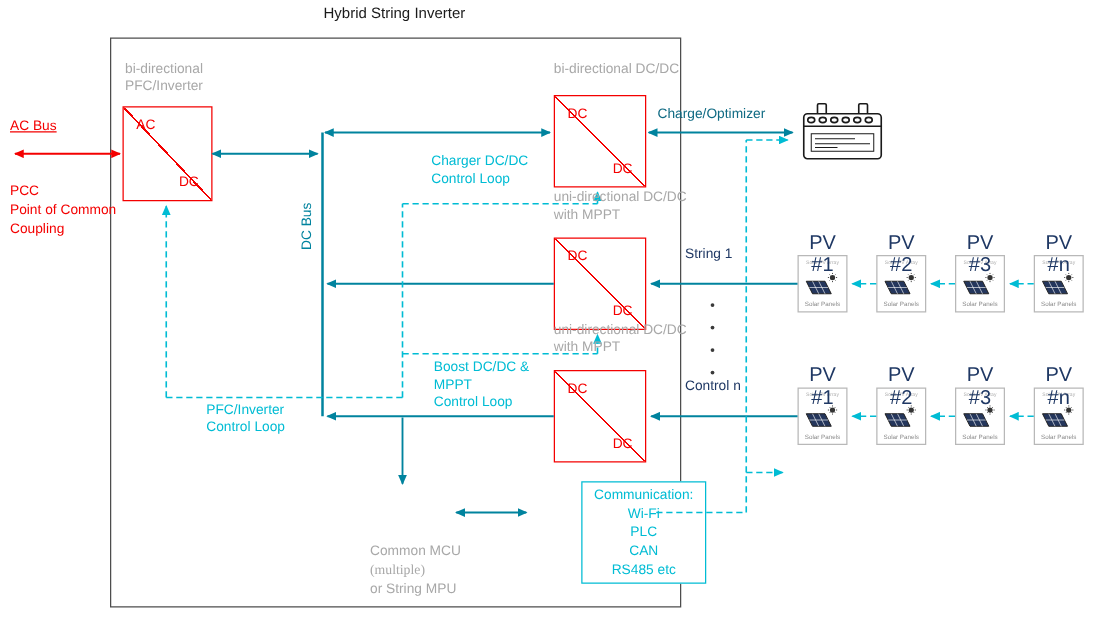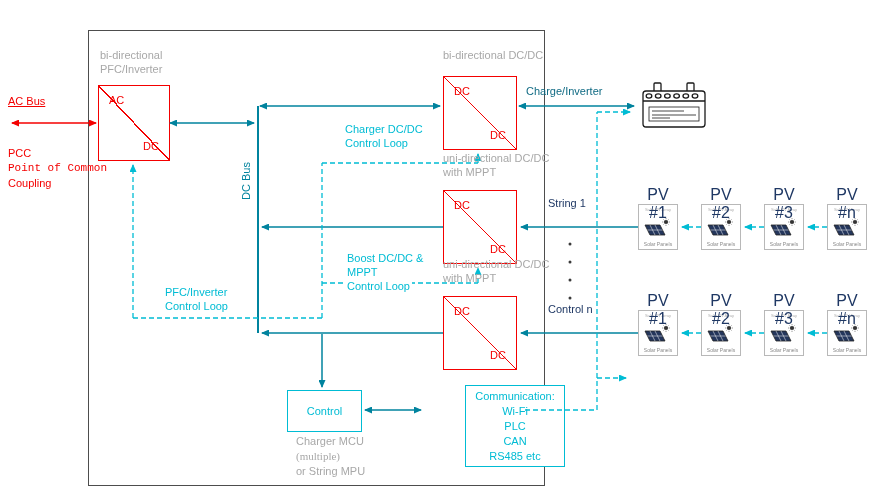--- a/index.html
+++ b/index.html
@@ -7,21 +7,21 @@
          font-family:"Liberation Sans",sans-serif;overflow:hidden;}
   .lbl{position:absolute;font-size:11px;line-height:13px;white-space:nowrap;}
   .gray{color:var(--gray);}
   .red{color:var(--red);}
   .cyan{color:var(--cyan);}
   .navy{color:var(--navy);}
   .teal{color:var(--teal);}
   .charge{color:var(--charge);}
   .ink{color:var(--ink);}
   .ctr{text-align:center;}
-  .wbg{background:#fff;padding:0 2px;}
+  .wbg{background:#fff;padding:0 2px;margin-top:36px;}
   .rot{transform:rotate(-90deg);transform-origin:0 0;}
   .outer{position:absolute;border:1px solid #4d4d4d;background:transparent;}
   .conv{position:absolute;border:1.4px solid var(--red);background:#fff;box-sizing:border-box;
         background-image:linear-gradient(to top right,
           transparent calc(50% - 0.7px),
           var(--red) calc(50% - 0.7px),
           var(--red) calc(50% + 0.7px),
           transparent calc(50% + 0.7px));}
   .conv span{position:absolute;font-size:11px;color:var(--red);}
   .conv .tl{top:8px;left:10px;}
@@ -67,23 +67,20 @@
   <div class="conv" style="left:443px;top:190px;width:74px;height:74px;">
     <span class="tl">DC</span>
     <span class="br">DC</span>
   </div>
 
   <div class="conv" style="left:443px;top:296px;width:74px;height:74px;">
     <span class="tl">DC</span>
     <span class="br">DC</span>
   </div>
 
-  <div class="ctrlbox" style="left:287px;top:390px;width:75px;height:42px;">
-    <span>Control</span>
-  </div>
 
   <div class="commbox" style="left:425px;top:385px;width:100px;height:82px;margin-left:40px;">
     <div>Communication:</div>
     <div>Wi-Fi</div>
     <div>PLC</div>
     <div>CAN</div>
     <div>RS485 etc</div>
   </div>
 
   <div class="pv" style="left:638px;top:204px;">
@@ -232,60 +229,61 @@
     <line class="ln-c" x1="701" y1="333" x2="682" y2="333" marker-end="url(#mc)"></line>
     <line class="ln-c" x1="764" y1="333" x2="745" y2="333" marker-end="url(#mc)"></line>
     <line class="ln-c" x1="827" y1="333" x2="808" y2="333" marker-end="url(#mc)"></line>
 
     <circle class="dot" cx="570" cy="244" r="1.5"></circle>
     <circle class="dot" cx="570" cy="262" r="1.5"></circle>
     <circle class="dot" cx="570" cy="280" r="1.5"></circle>
     <circle class="dot" cx="570" cy="298" r="1.5"></circle>
   </svg>
 
+  <div class="lbl ink ctr" style="left:88px;top:4px;width:455px;font-size:12px;">Hybrid String Inverter</div>
 
   <div class="lbl gray" style="left:100px;top:49px;">bi-directional</div>
   <div class="lbl gray" style="left:100px;top:63px;">PFC/Inverter</div>
 
   <div class="lbl red" style="left:8px;top:95px;text-decoration:underline;">AC Bus</div>
   <div class="lbl red" style="left:8px;top:147px;">PCC</div>
-  <div class="lbl red" style="left:8px;top:162px;font-family:Liberation Mono, monospace;">Point of Common</div>
+  <div class="lbl red" style="left:8px;top:162px;">Point of Common</div>
   <div class="lbl red" style="left:8px;top:177px;text-align:right;">Coupling</div>
 
   <div class="lbl teal rot" style="left:240px;top:200px;">DC Bus</div>
 
   <div class="lbl gray" style="left:443px;top:49px;">bi-directional DC/DC</div>
   <div class="lbl gray" style="left:443px;top:152px;">uni-directional DC/DC</div>
   <div class="lbl gray" style="left:443px;top:166px;">with MPPT</div>
   <div class="lbl gray" style="left:443px;top:258px;">uni-directional DC/DC</div>
   <div class="lbl gray" style="left:443px;top:272px;">with MPPT</div>
 
   <div class="lbl cyan" style="left:345px;top:123px;">Charger DC/DC</div>
   <div class="lbl cyan" style="left:345px;top:137px;">Control Loop</div>
 
   <div class="lbl cyan wbg" style="left:345px;top:252px;">Boost DC/DC &amp;</div>
   <div class="lbl cyan wbg" style="left:345px;top:266px;">MPPT</div>
   <div class="lbl cyan wbg" style="left:345px;top:280px;">Control Loop</div>
 
   <div class="lbl cyan wbg" style="left:163px;top:286px;">PFC/Inverter</div>
   <div class="lbl cyan wbg" style="left:163px;top:300px;">Control Loop</div>
 
-  <div class="lbl charge" style="left:526px;top:85px;">Charge/Inverter</div>
+  <div class="lbl charge" style="left:526px;top:85px;">Charge/Optimizer</div>
 
   <div class="lbl navy" style="left:548px;top:197px;">String 1</div>
   <div class="lbl navy" style="left:548px;top:303px;">Control n</div>
 
   <div class="pvlabel" style="left:638px;top:186px;">PV #1</div>
   <div class="pvlabel" style="left:701px;top:186px;">PV #2</div>
   <div class="pvlabel" style="left:764px;top:186px;">PV #3</div>
   <div class="pvlabel" style="left:827px;top:186px;">PV #n</div>
 
   <div class="pvlabel" style="left:638px;top:292px;">PV #1</div>
   <div class="pvlabel" style="left:701px;top:292px;">PV #2</div>
   <div class="pvlabel" style="left:764px;top:292px;">PV #3</div>
   <div class="pvlabel" style="left:827px;top:292px;">PV #n</div>
 
 
-  <div class="lbl gray" style="left:296px;top:435px;">Charger MCU</div>
+  <div class="lbl gray" style="left:296px;top:435px;">Common MCU</div>
   <div class="lbl gray" style="left:296px;top:450px;font-family:Liberation Serif, serif;">(multiple)</div>
   <div class="lbl gray" style="left:296px;top:465px;">or String MPU</div>
 
 </div>
 
 </body></html>

